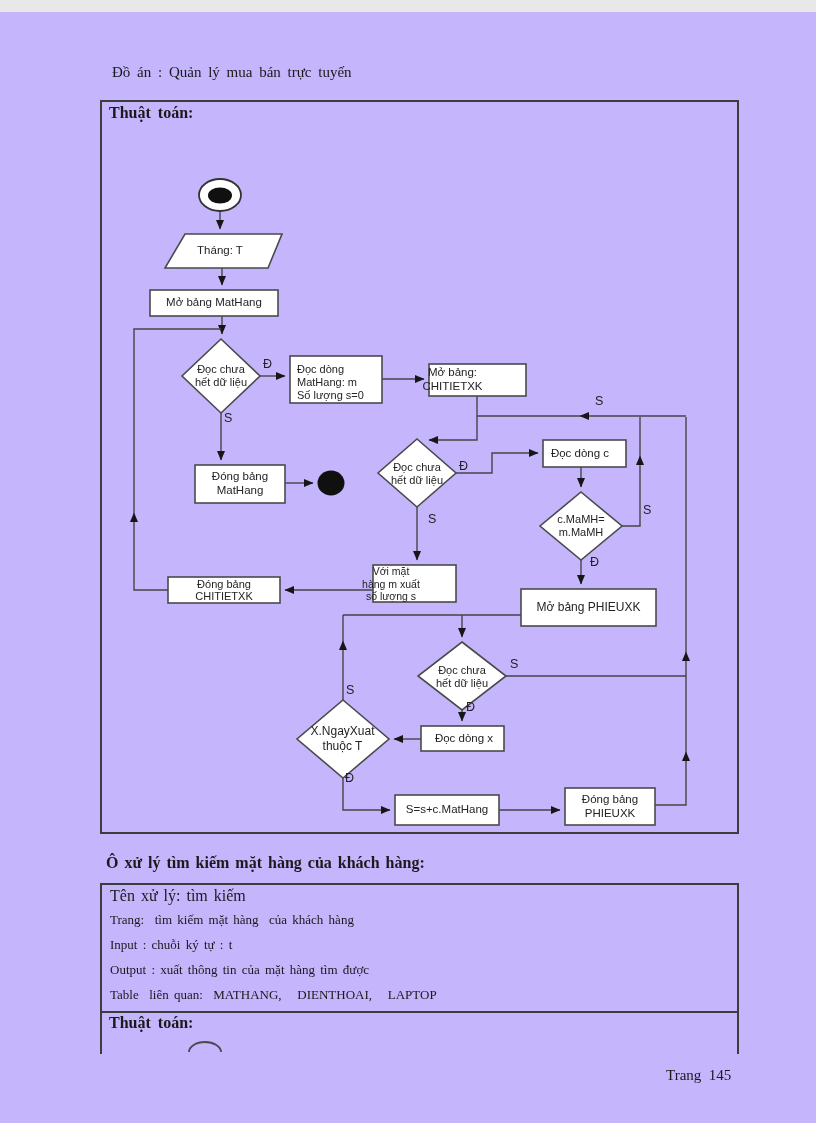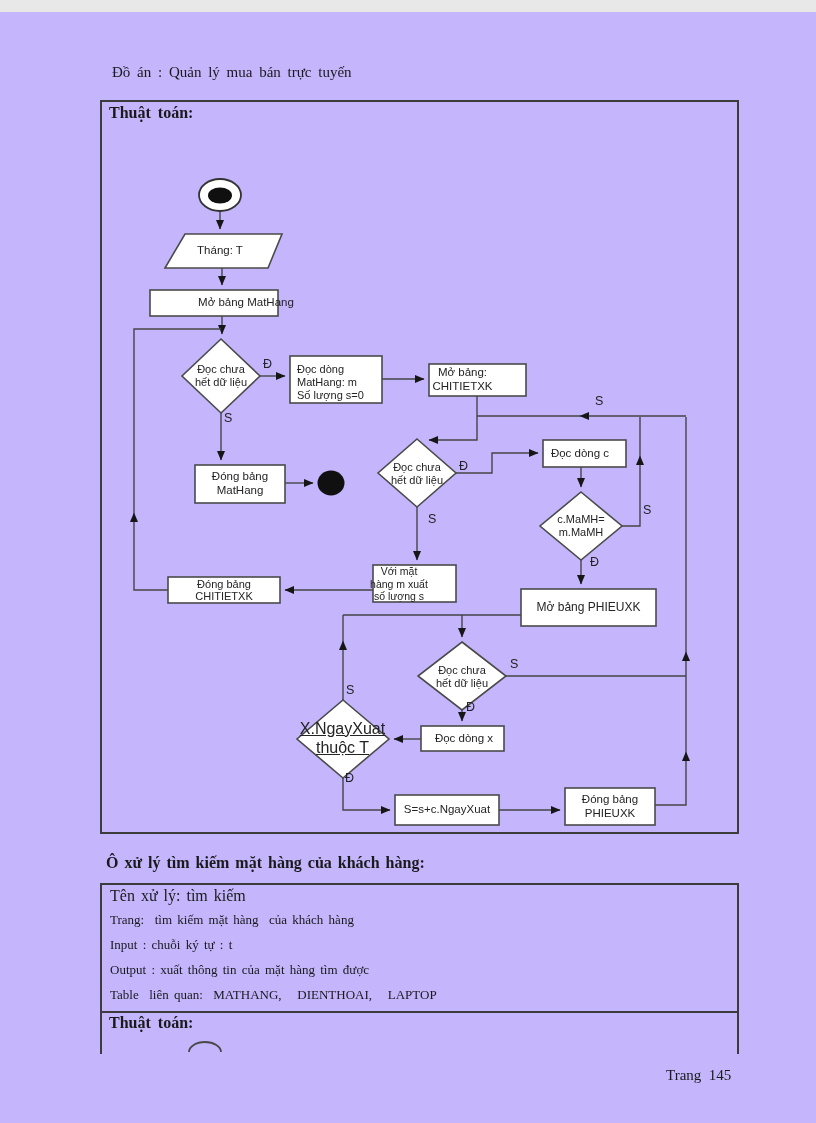--- a/index.html
+++ b/index.html
@@ -96,47 +96,47 @@
     </g>
 
     <ellipse cx="220" cy="183" rx="21" ry="16" fill="#ffffff" stroke="#333333" stroke-width="1.8"></ellipse>
     <ellipse cx="220" cy="183.5" rx="12" ry="8" fill="#101010" stroke="none"></ellipse>
     <ellipse cx="331" cy="471" rx="13.5" ry="12.5" fill="#101010" stroke="none"></ellipse>
 
     <path d="M 189 1040 A 16 10 0 0 1 221 1040" fill="none" stroke="#4a4a4a" stroke-width="1.8"></path>
   </svg>
 
   <div class="nl" style="left:172px;top:225px;width:96px;height:28px;">Tháng: T</div>
-  <div class="nl" style="left:150px;top:278px;width:128px;height:26px;padding-left:32px;">Mở bảng MatHang</div>
+  <div class="nl" style="left:150px;top:278px;width:128px;height:26px;">Mở bảng MatHang</div>
   <div class="nl" style="left:183px;top:333px;width:76px;height:62px;font-size:11px;">Đọc chưa
 hết dữ liệu</div>
   <div class="nl" style="left:293px;top:346px;width:86px;height:49px;font-size:11px;justify-content:flex-start;text-align:left;padding-left:4px;">Đọc dòng
 MatHang: m
 Số lượng s=0</div>
-  <div class="nl" style="left:414px;top:353px;width:97px;height:30px;">Mở bảng:
+  <div class="nl" style="left:404px;top:353px;width:97px;height:30px;">Mở bảng:
 CHITIETXK</div>
   <div class="nl" style="left:195px;top:454px;width:90px;height:36px;">Đóng bảng
 MatHang</div>
   <div class="nl" style="left:380px;top:436px;width:74px;height:51px;font-size:11px;">Đọc chưa
 hết dữ liệu</div>
   <div class="nl" style="left:543px;top:429px;width:74px;height:25px;">Đọc dòng c</div>
   <div class="nl" style="left:521px;top:578px;width:135px;height:34px;font-size:12px;">Mở bảng PHIEUXK</div>
   <div class="nl" style="left:542px;top:485px;width:78px;height:57px;font-size:11px;">c.MaMH=
 m.MaMH</div>
-  <div class="nl" style="left:370px;top:555px;width:58px;height:34px;font-size:10.5px;">Với mặt
+  <div class="nl" style="left:362px;top:555px;width:58px;height:34px;font-size:10.5px;">Với mặt
 hàng m xuất
 số lượng s</div>
   <div class="nl" style="left:168px;top:566px;width:112px;height:24px;font-size:11px;line-height:1.1;">Đóng bảng
 CHITIETXK</div>
   <div class="nl" style="left:420px;top:637px;width:84px;height:55px;font-size:11px;">Đọc chưa
 hết dữ liệu</div>
   <div class="nl" style="left:421px;top:715px;width:86px;height:23px;">Đọc dòng x</div>
-  <div class="nl" style="left:298px;top:699px;width:89px;height:55px;font-size:16px;text-decoration:underline;">X.NgayXuat
+  <div class="nl" style="left:298px;top:699px;width:89px;height:55px;font-size:12px;">X.NgayXuat
 thuộc T</div>
-  <div class="nl" style="left:395px;top:784px;width:104px;height:28px;">S=s+c.NgayXuat</div>
+  <div class="nl" style="left:395px;top:784px;width:104px;height:28px;">S=s+c.MatHang</div>
   <div class="nl" style="left:565px;top:778px;width:90px;height:33px;">Đóng bảng
 PHIEUXK</div>
 
   <span class="bl" style="left:263px;top:345px;">Đ</span>
   <span class="bl" style="left:224px;top:399px;">S</span>
   <span class="bl" style="left:459px;top:447px;">Đ</span>
   <span class="bl" style="left:595px;top:382px;">S</span>
   <span class="bl" style="left:643px;top:491px;">S</span>
   <span class="bl" style="left:590px;top:543px;">Đ</span>
   <span class="bl" style="left:428px;top:500px;">S</span>

